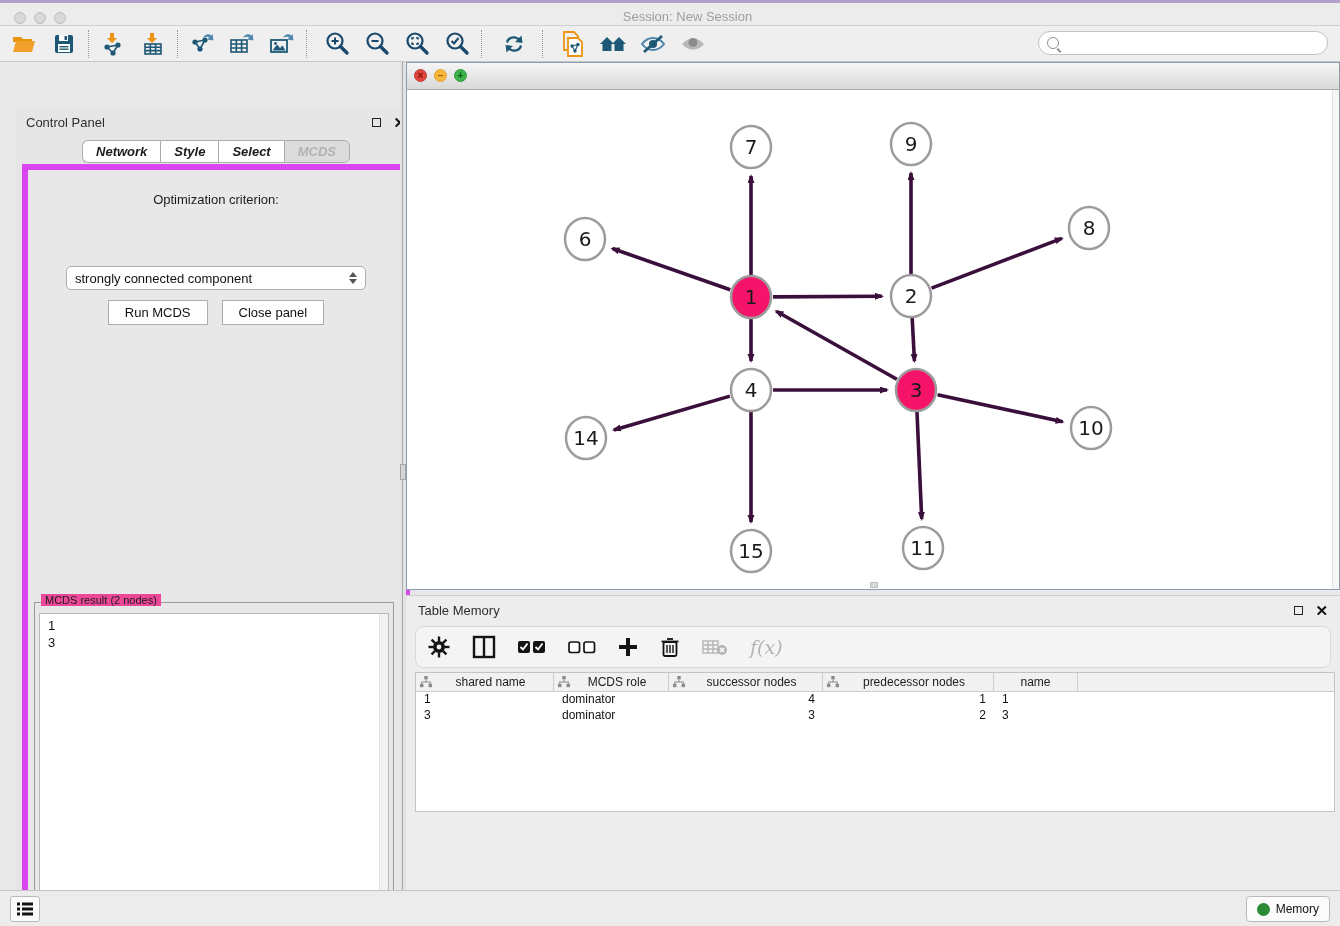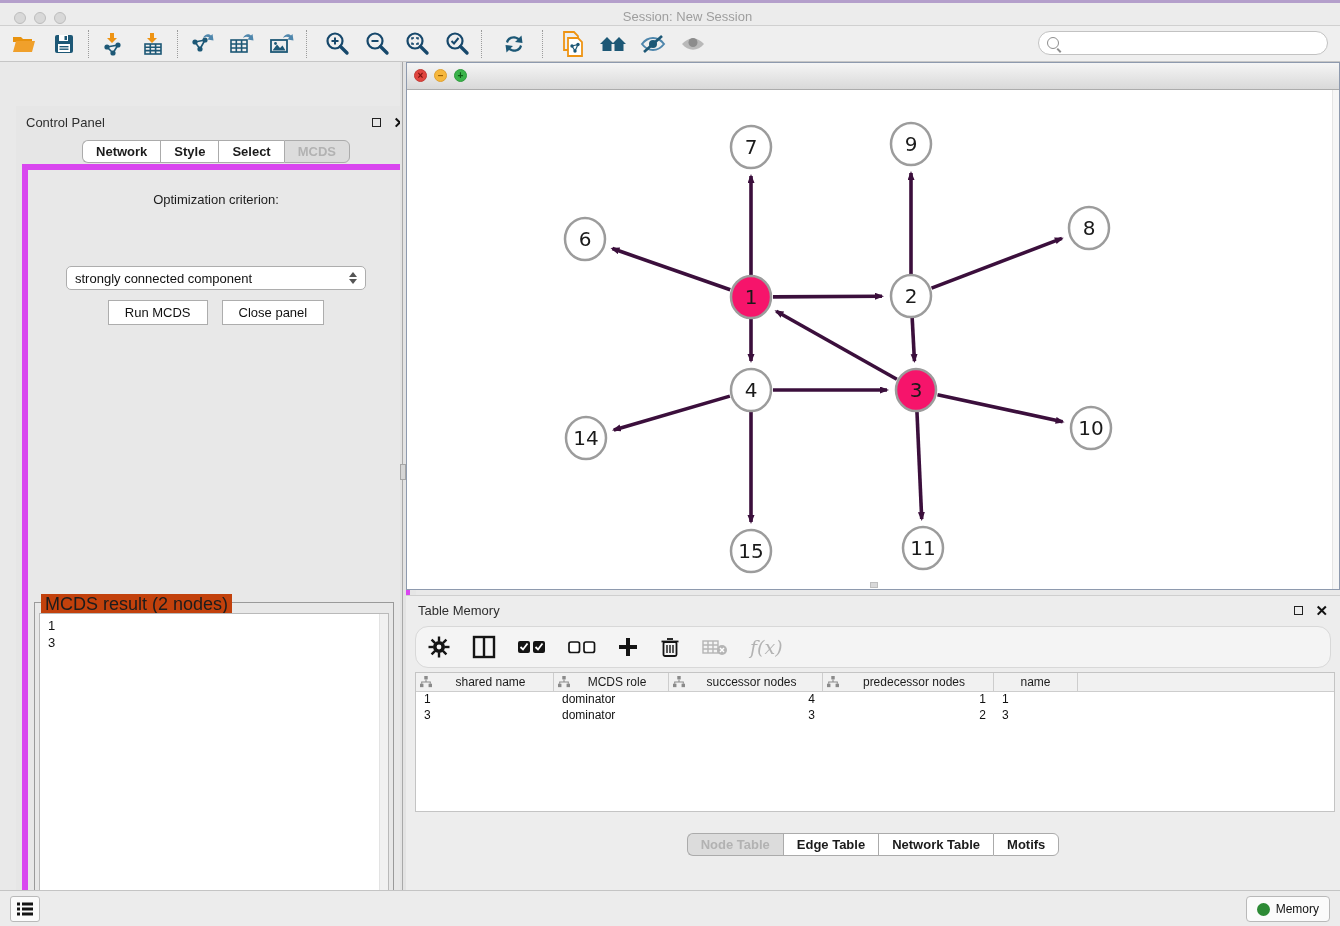--- a/index.html
+++ b/index.html
@@ -30,43 +30,43 @@
     font-size:12px; margin-left:6px; font-family:"Liberation Sans",sans-serif; }
 
   
   .control-panel { position:absolute; left:16px; top:62px; width:400px; height:828px;
     background:#E6E6E6;margin-top:44px; }
   .panel-head { height:32px; display:flex; align-items:center; padding:0 10px;
     font-size:13px; color:#2E2E2E; }
   .panel-head .spacer { flex:1; }
   .float-box { width:9px; height:9px; border:1.6px solid #222; margin-right:12px; cursor:pointer; }
   .close-x { font-size:15px; font-weight:900; color:#111; cursor:pointer; line-height:1; }
-  .ptabs { display:flex; justify-content:center; margin-top:2px; }
+  .ptabs { display:flex; justify-content:center; margin-top:2px;font-style:italic; }
   .ptab { font-size:13px; font-weight:600; color:#1B1B1B; background:#FFF;
     border:1px solid #ABABAB; border-right:none; padding:3px 13px; cursor:pointer; }
   .ptab:first-child { border-radius:6px 0 0 6px; }
   .ptab:last-child { border-right:1px solid #ABABAB; border-radius:0 6px 6px 0; }
   .ptab.selected { background:#DCDCDC; color:#B2B2B2; }
   .cp-body { position:absolute; left:6px; right:6px; top:58px; bottom:4px;
     background:#E8E8E8; border:6px solid #d946ef; }
   .opt-label { text-align:center; margin-top:22px; font-size:13px; color:#1C1C1C; }
   .dropdown { position:absolute; left:38px; right:38px; top:96px; height:24px;
     background:#FFF; border:1px solid #ADADAD; border-radius:5px;
     display:flex; align-items:center; padding:0 8px; font-size:13px; color:#111; cursor:pointer; }
   .dd-stepper { margin-left:auto; display:flex; flex-direction:column; gap:2px; }
   .dd-stepper i { width:0; height:0; border-left:4px solid transparent; border-right:4px solid transparent; }
   .dd-up { border-bottom:5px solid #555; }
   .dd-down { border-top:5px solid #555; }
   .btn-row { position:absolute; top:130px; left:0; right:0; display:flex; justify-content:center; gap:14px; }
   .cp-btn { background:#FFF; border:1px solid #ADADAD; border-radius:0;
     font-size:13px; color:#111; padding:4px 16px; cursor:pointer; font-family:"Liberation Sans",sans-serif; }
   .result-group { position:absolute; left:6px; right:10px; top:432px; bottom:18px;
     border:1px solid #9A9A9A; }
-  .result-legend { position:absolute; top:-9px; left:6px; background:#c2410c;
-    font-size:18px; color:#1C1C1C; padding:0 4px; }
+  .result-legend { position:absolute; top:-9px; left:6px; background:#ec4899;
+    font-size:11px; color:#1C1C1C; padding:0 4px; }
   .result-area { position:absolute; left:4px; right:4px; top:10px; bottom:4px;
     background:#FFF; border:1px solid #B9B9B9; }
   .result-text { font-size:13px; color:#111; padding:3px 8px; white-space:pre; line-height:17px; }
   .result-scroll { position:absolute; right:0; top:0; width:9px; height:100%;
     background:#F1F1F1; border-left:1px solid #E3E3E3; }
 
   
   .vsplit { position:absolute; left:400px; top:62px; width:6px; height:828px; background:#E3E3E3; }
   .vsplit::before { content:""; position:absolute; left:2px; top:0; width:1px; height:100%; background:#A8A8A8; }
   .vgrip { position:absolute; left:0; top:402px; width:6px; height:16px;
@@ -91,21 +91,21 @@
   .net-grip { position:absolute; left:463px; bottom:1px; width:8px; height:6px;
     background:#D9D9D9; border:1px solid #BFBFBF; }
   svg text.nlabel { font-family:"DejaVu Sans",sans-serif; font-size:20px; fill:#1A1A1A; }
 
   
   .table-panel { position:absolute; left:406px; top:595px; width:934px; height:295px;
     background:#EDEDED; border-top:1px solid #CFCFCF; }
   .tp-head { height:28px; display:flex; align-items:center; padding:0 12px;
     font-size:13px; color:#2E2E2E; }
   .tp-toolbar { position:absolute; left:9px; right:9px; top:30px; height:42px;
-    background:#F4F4F4; border:1px solid #D8D8D8; border-radius:13px;
+    background:#F4F4F4; border:1px solid #D8D8D8; border-radius:8px;
     display:flex; align-items:center; padding-left:12px; gap:22px; }
   .tt-icon { display:flex; align-items:center; justify-content:center; height:30px; }
   .fx { font-family:"DejaVu Serif",serif; font-style:italic; font-size:19px; color:#B3B3B3; }
   .dtable { position:absolute; left:9px; right:5px; top:76px; bottom:78px;
     background:#FFF; border:1px solid #C4C4C4; overflow:hidden; }
   .thead { display:flex; height:19px; background:#F1F1F1; border-bottom:1px solid #CDCDCD; }
   .th { display:flex; align-items:center; border-right:1px solid #CDCDCD;
     font-size:12px; color:#1C1C1C; padding:0 4px; cursor:pointer; }
   .th .th-label { flex:1; text-align:center; }
   .th.filler { flex:1; border-right:none; }
@@ -526,26 +526,20 @@
         </div>
         <div class="trow">
           <div class="td" style="width: 138px; text-align: left;">3</div>
           <div class="td" style="width: 115px; text-align: left;">dominator</div>
           <div class="td" style="width: 154px; text-align: right;">3</div>
           <div class="td" style="width: 171px; text-align: right;">2</div>
           <div class="td" style="width: 84px; text-align: left;">3</div>
         </div>
       </div>
   </div>
-  <div class="tp-tabs ptabs" id="table-tabs">
-      <div class="ptab selected">Node Table</div>
-      <div class="ptab">Edge Table</div>
-      <div class="ptab">Network Table</div>
-      <div class="ptab">Motifs</div>
-    </div>
 </div>
 
 <div class="statusbar">
   <div class="sb-left-btn">
     <svg width="18" height="16" viewBox="0 0 18 16">
         <g fill="#141414">
           <rect x="1" y="1.5" width="3" height="3"></rect>
           <rect x="6" y="1.5" width="11" height="3"></rect>
           <rect x="1" y="6.5" width="3" height="3"></rect>
           <rect x="6" y="6.5" width="11" height="3"></rect>

